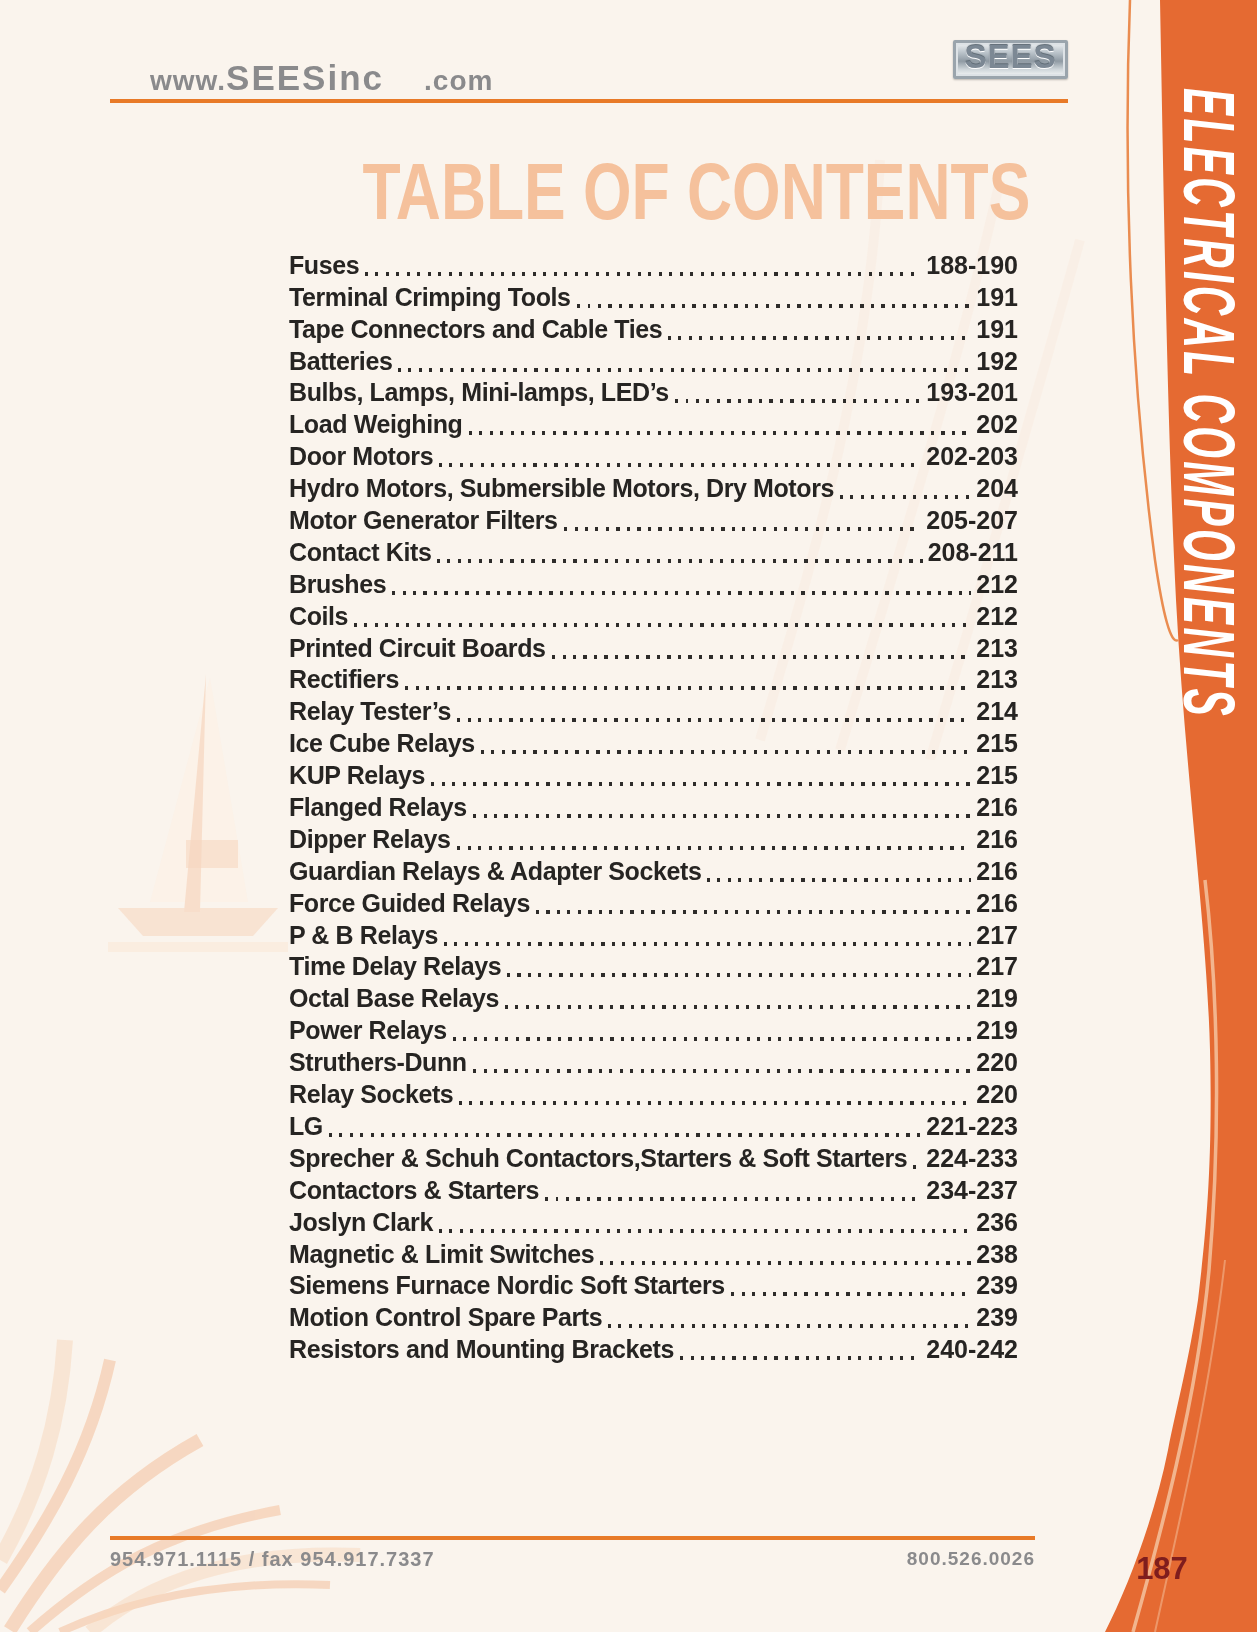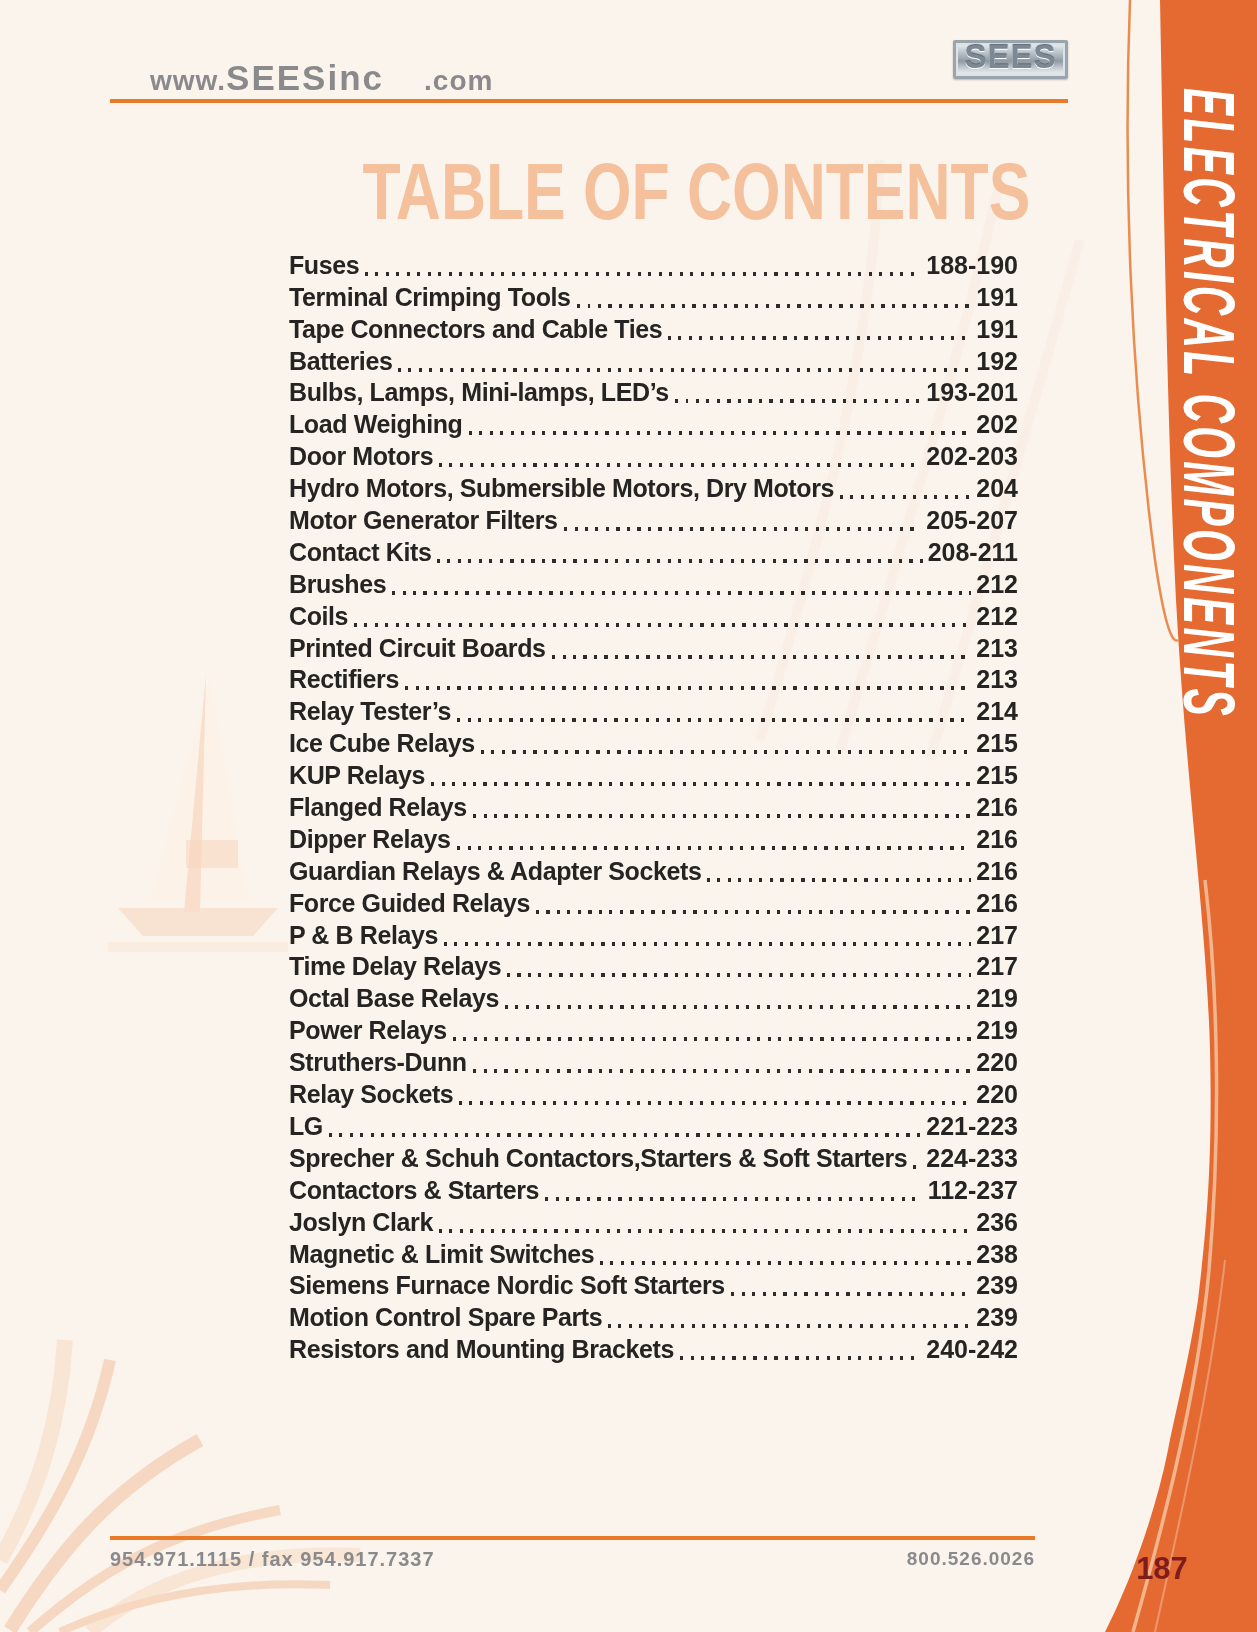--- a/index.html
+++ b/index.html
@@ -313,21 +313,21 @@
 
     <div class="toc-row">
       <span class="toc-label">Sprecher &amp; Schuh Contactors,Starters &amp; Soft Starters</span>
       <span class="toc-dots"></span>
       <span class="toc-page">224-233</span>
     </div>
 
     <div class="toc-row">
       <span class="toc-label">Contactors &amp; Starters</span>
       <span class="toc-dots"></span>
-      <span class="toc-page">112-237</span>
+      <span class="toc-page">234-237</span>
     </div>
 
     <div class="toc-row">
       <span class="toc-label">Joslyn Clark</span>
       <span class="toc-dots"></span>
       <span class="toc-page">236</span>
     </div>
 
     <div class="toc-row">
       <span class="toc-label">Magnetic &amp; Limit Switches</span>

